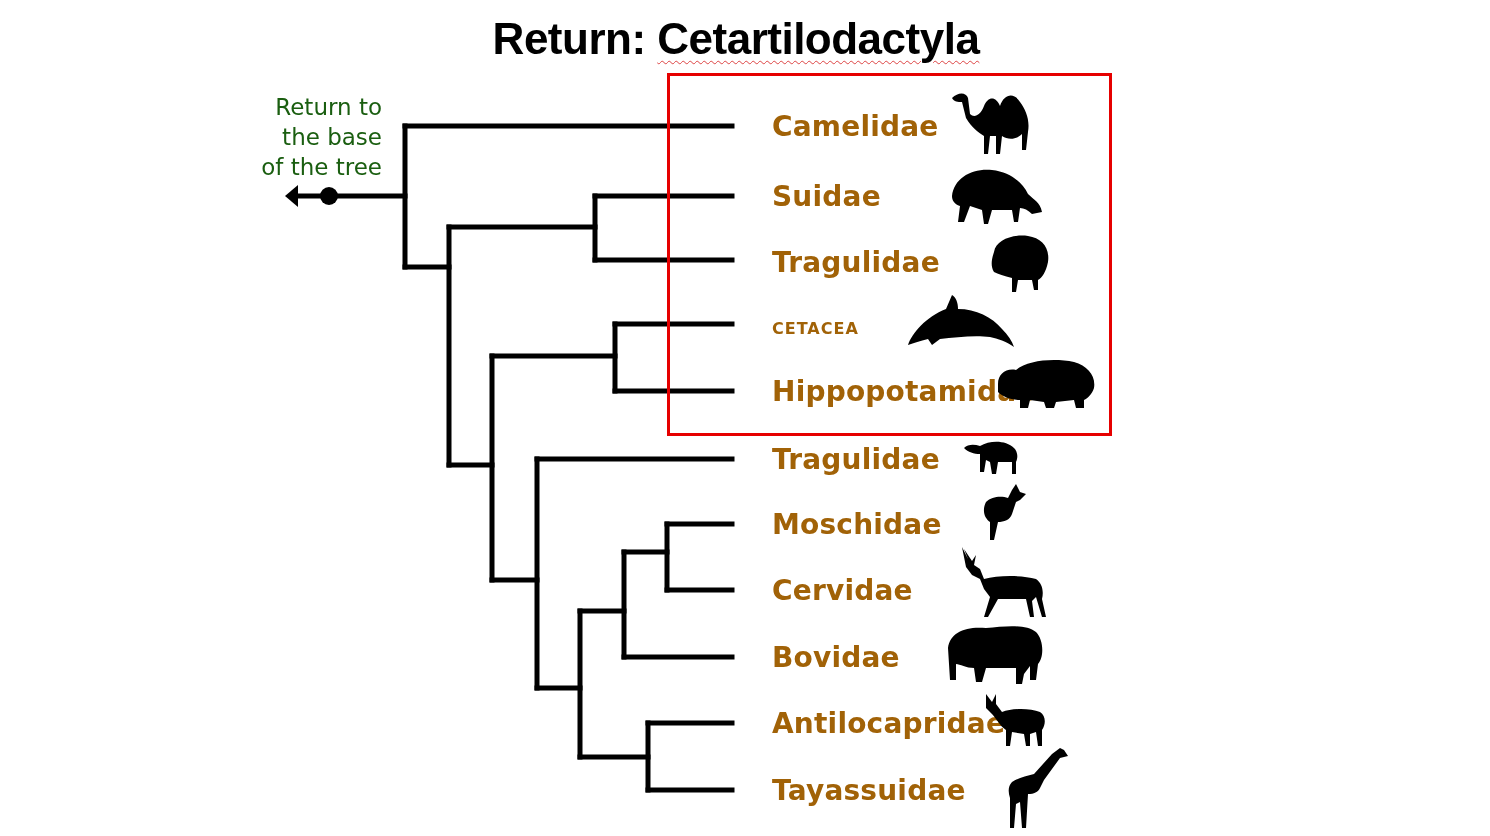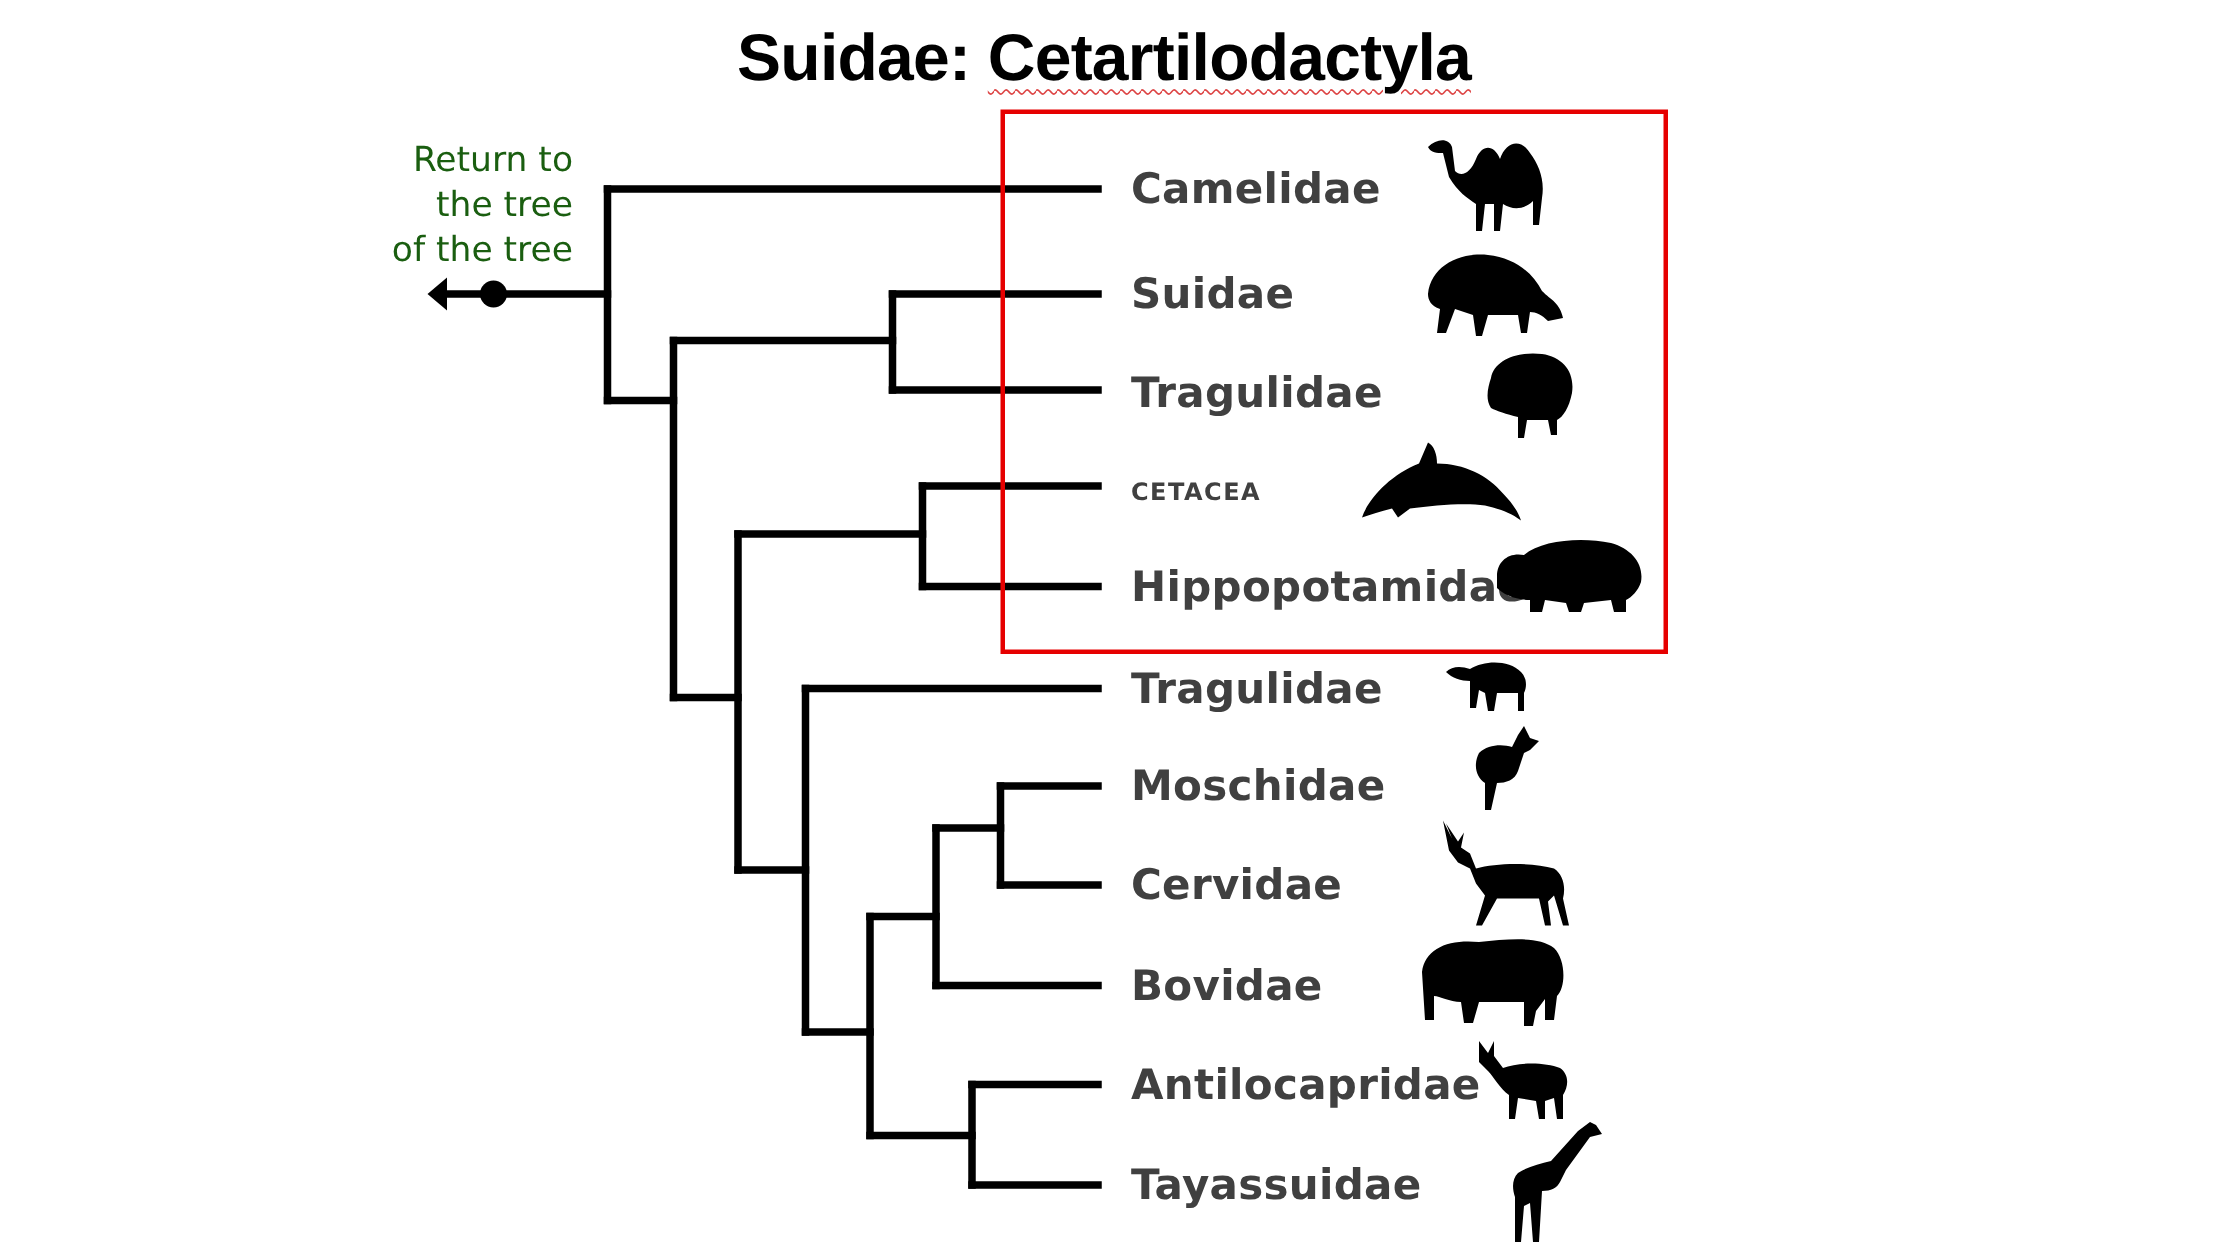--- a/index.html
+++ b/index.html
@@ -1,33 +1,33 @@
 <!DOCTYPE html>
 <html><head>
 <meta charset="utf-8">
 <style>
   html, body { margin:0; padding:0; background:#ffffff; }
   body { width:1490px; height:836px; position:relative; overflow:hidden; font-family:"DejaVu Sans", sans-serif; }
   .title { position:absolute; left:0; width:1472px; top:14px; text-align:center; font-family:"Liberation Sans", sans-serif; font-weight:bold; font-size:44px; color:#000; letter-spacing:-0.5px; }
   .title .sq { text-decoration: underline wavy #d44; text-decoration-thickness:1px; text-underline-offset:6px;margin-top:48px; }
   .return { position:absolute; left:232px; top:92px; width:150px; text-align:right; color:#1a5e10; font-size:23px; line-height:30px; font-family:"DejaVu Sans", sans-serif; }
   svg.tree { position:absolute; left:0; top:0; }
-  .label { position:absolute; left:754px; color:#404040; font-weight:bold; font-size:28px; font-family:"DejaVu Sans", sans-serif; white-space:nowrap; transform:translateY(-50%); letter-spacing:0.2px; }
+  .label { position:absolute; left:772px; color:#a16207; font-weight:bold; font-size:28px; font-family:"DejaVu Sans", sans-serif; white-space:nowrap; transform:translateY(-50%); letter-spacing:0.2px; }
   .label.small { font-size:16px; letter-spacing:1px; }
   .highlight { position:absolute; left:667px; top:73px; width:439px; height:357px; border:3px solid #e60000; box-sizing:content-box; }
   .animal { position:absolute; }
 </style>
 </head>
 <body>
 
-<div class="title"><span>Suidae: </span><span class="sq">Cetartilodactyla</span></div>
+<div class="title"><span>Return: </span><span class="sq">Cetartilodactyla</span></div>
 
 <div class="return">
   <div>Return to</div>
-  <div>the tree</div>
+  <div>the base</div>
   <div>of the tree</div>
 </div>
 
 <svg class="tree" width="1490" height="836">
   <g stroke="#000" stroke-width="5" fill="none" stroke-linecap="square" stroke-linejoin="miter">
 
     <line x1="298" y1="196" x2="405" y2="196"></line>
 
     <line x1="405" y1="126" x2="405" y2="267"></line>
     <line x1="405" y1="126" x2="732" y2="126"></line>

